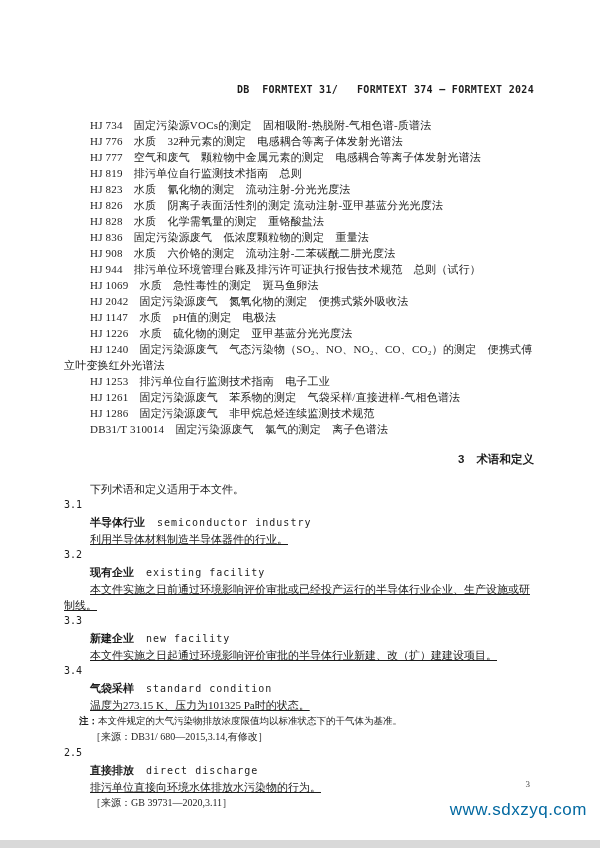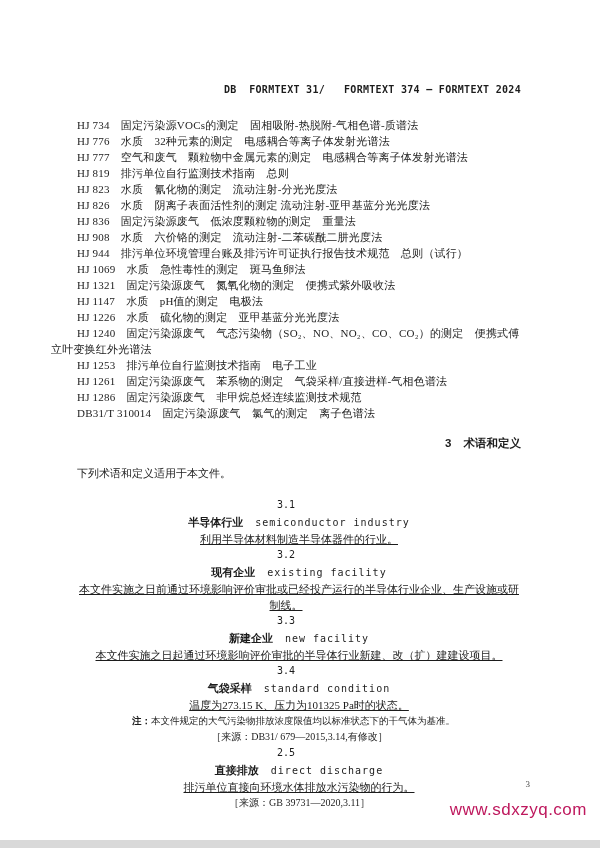--- a/index.html
+++ b/index.html
@@ -5,21 +5,21 @@
   html,body{margin:0;padding:0;}
   body{
     width:600px;height:848px;
     background:#ffffff;
     font-family:"Liberation Serif","DejaVu Serif",serif;
     color:#1c1c1c;
     overflow:hidden;
     position:relative;
   }
   .page{position:absolute;inset:0;background:#ffffff;}
-  .content{position:absolute;left:51px;top:0;width:470px;}
+  .content{position:absolute;left:64px;top:0;width:470px;}
 
   .doc-header{
     margin-top:70px;
     text-align:right;
     font-family:"DejaVu Sans Mono","Liberation Mono",monospace;
     font-weight:bold;
     font-size:10px;
     letter-spacing:0.3px;
     white-space:pre;
     line-height:13px;
@@ -44,21 +44,21 @@
   }
   .sec-heading .sec-num{margin-right:12px;}
 
   .intro{
     margin:14px 0 0 0;
     font-size:11px;
     line-height:16px;
     text-indent:26px;
   }
 
-  .terms{margin-top:16px;text-align:center;}
+  .terms{margin-top:0;}
   .term-num{
     margin:0;
     font-family:"DejaVu Sans Mono","Liberation Mono",monospace;
     font-size:10px;
     line-height:16px;
   }
   .term-line{
     margin:0;
     padding-left:26px;
     line-height:16px;
@@ -104,21 +104,21 @@
     right:70px;
     font-size:9px;
     color:#4a4a4a;
   }
   .watermark{
     position:absolute;
     top:800px;
     right:13px;
     font-family:"Liberation Sans","DejaVu Sans",sans-serif;
     font-size:17px;
-    color:#be185d;
+    color:#0369a1;
     letter-spacing:0.5px;
   }
   .bottom-strip{
     position:absolute;
     left:0;bottom:0;
     width:600px;height:8px;
     background:#d9d9d9;
   }
 </style>
 </head>
@@ -131,25 +131,26 @@
       <span>DB  FORMTEXT 31/   FORMTEXT 374 — FORMTEXT 2024</span>
     </div>
 
     <div class="ref-list">
       <p>HJ 734　固定污染源VOCs的测定　固相吸附-热脱附-气相色谱-质谱法</p>
       <p>HJ 776　水质　32种元素的测定　电感耦合等离子体发射光谱法</p>
       <p>HJ 777　空气和废气　颗粒物中金属元素的测定　电感耦合等离子体发射光谱法</p>
       <p>HJ 819　排污单位自行监测技术指南　总则</p>
       <p>HJ 823　水质　氰化物的测定　流动注射-分光光度法</p>
       <p>HJ 826　水质　阴离子表面活性剂的测定 流动注射-亚甲基蓝分光光度法</p>
+      <p>HJ 828　水质　化学需氧量的测定　重铬酸盐法</p>
       <p>HJ 836　固定污染源废气　低浓度颗粒物的测定　重量法</p>
       <p>HJ 908　水质　六价铬的测定　流动注射-二苯碳酰二肼光度法</p>
       <p>HJ 944　排污单位环境管理台账及排污许可证执行报告技术规范　总则（试行）</p>
       <p>HJ 1069　水质　急性毒性的测定　斑马鱼卵法</p>
-      <p>HJ 1321　固定污染源废气　氮氧化物的测定　便携式紫外吸收法</p>
+      <p>HJ 2042　固定污染源废气　氮氧化物的测定　便携式紫外吸收法</p>
       <p>HJ 1147　水质　pH值的测定　电极法</p>
       <p>HJ 1226　水质　硫化物的测定　亚甲基蓝分光光度法</p>
       <p>HJ 1240　固定污染源废气　气态污染物（SO₂、NO、NO₂、CO、CO₂）的测定　便携式傅立叶变换红外光谱法</p>
       <p>HJ 1253　排污单位自行监测技术指南　电子工业</p>
       <p>HJ 1261　固定污染源废气　苯系物的测定　气袋采样/直接进样-气相色谱法</p>
       <p>HJ 1286　固定污染源废气　非甲烷总烃连续监测技术规范</p>
       <p>DB31/T 310014　固定污染源废气　氯气的测定　离子色谱法</p>
     </div>
 
     <h3 class="sec-heading">
@@ -186,21 +187,21 @@
 
       <div class="term">
         <p class="term-num">3.4</p>
         <p class="term-line">
           <span class="term-zh">气袋采样</span><span class="term-en">standard condition</span>
         </p>
         <p class="term-def">温度为273.15 K、压力为101325 Pa时的状态。</p>
         <p class="term-note">
           <span class="note-label">注：</span><span>本文件规定的大气污染物排放浓度限值均以标准状态下的干气体为基准。</span>
         </p>
-        <p class="term-source">［来源：DB31/ 679—2015,3.14,有修改］</p>
+        <p class="term-source">［来源：DB31/ 680—2015,3.14,有修改］</p>
       </div>
 
       <div class="term">
         <p class="term-num">2.5</p>
         <p class="term-line">
           <span class="term-zh">直接排放</span><span class="term-en">direct discharge</span>
         </p>
         <p class="term-def">排污单位直接向环境水体排放水污染物的行为。</p>
         <p class="term-source">［来源：GB 39731—2020,3.11］</p>
       </div>

